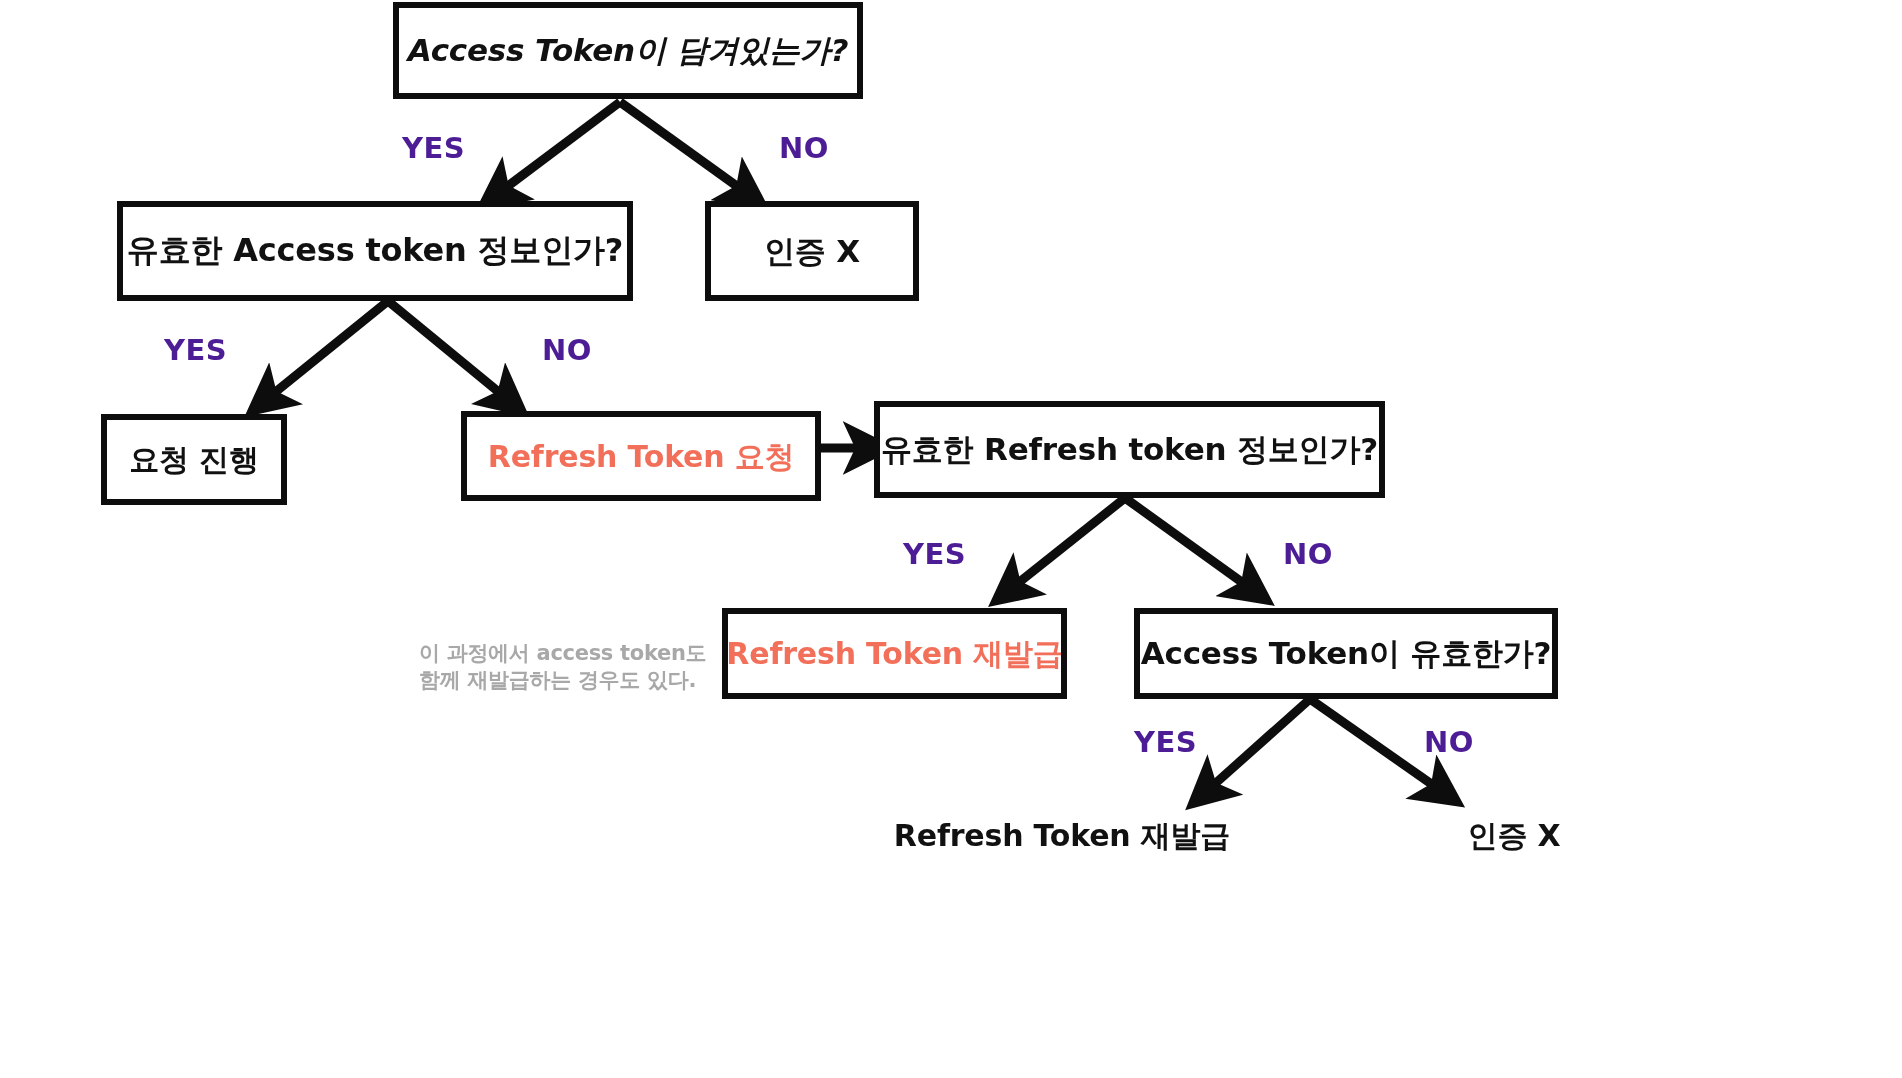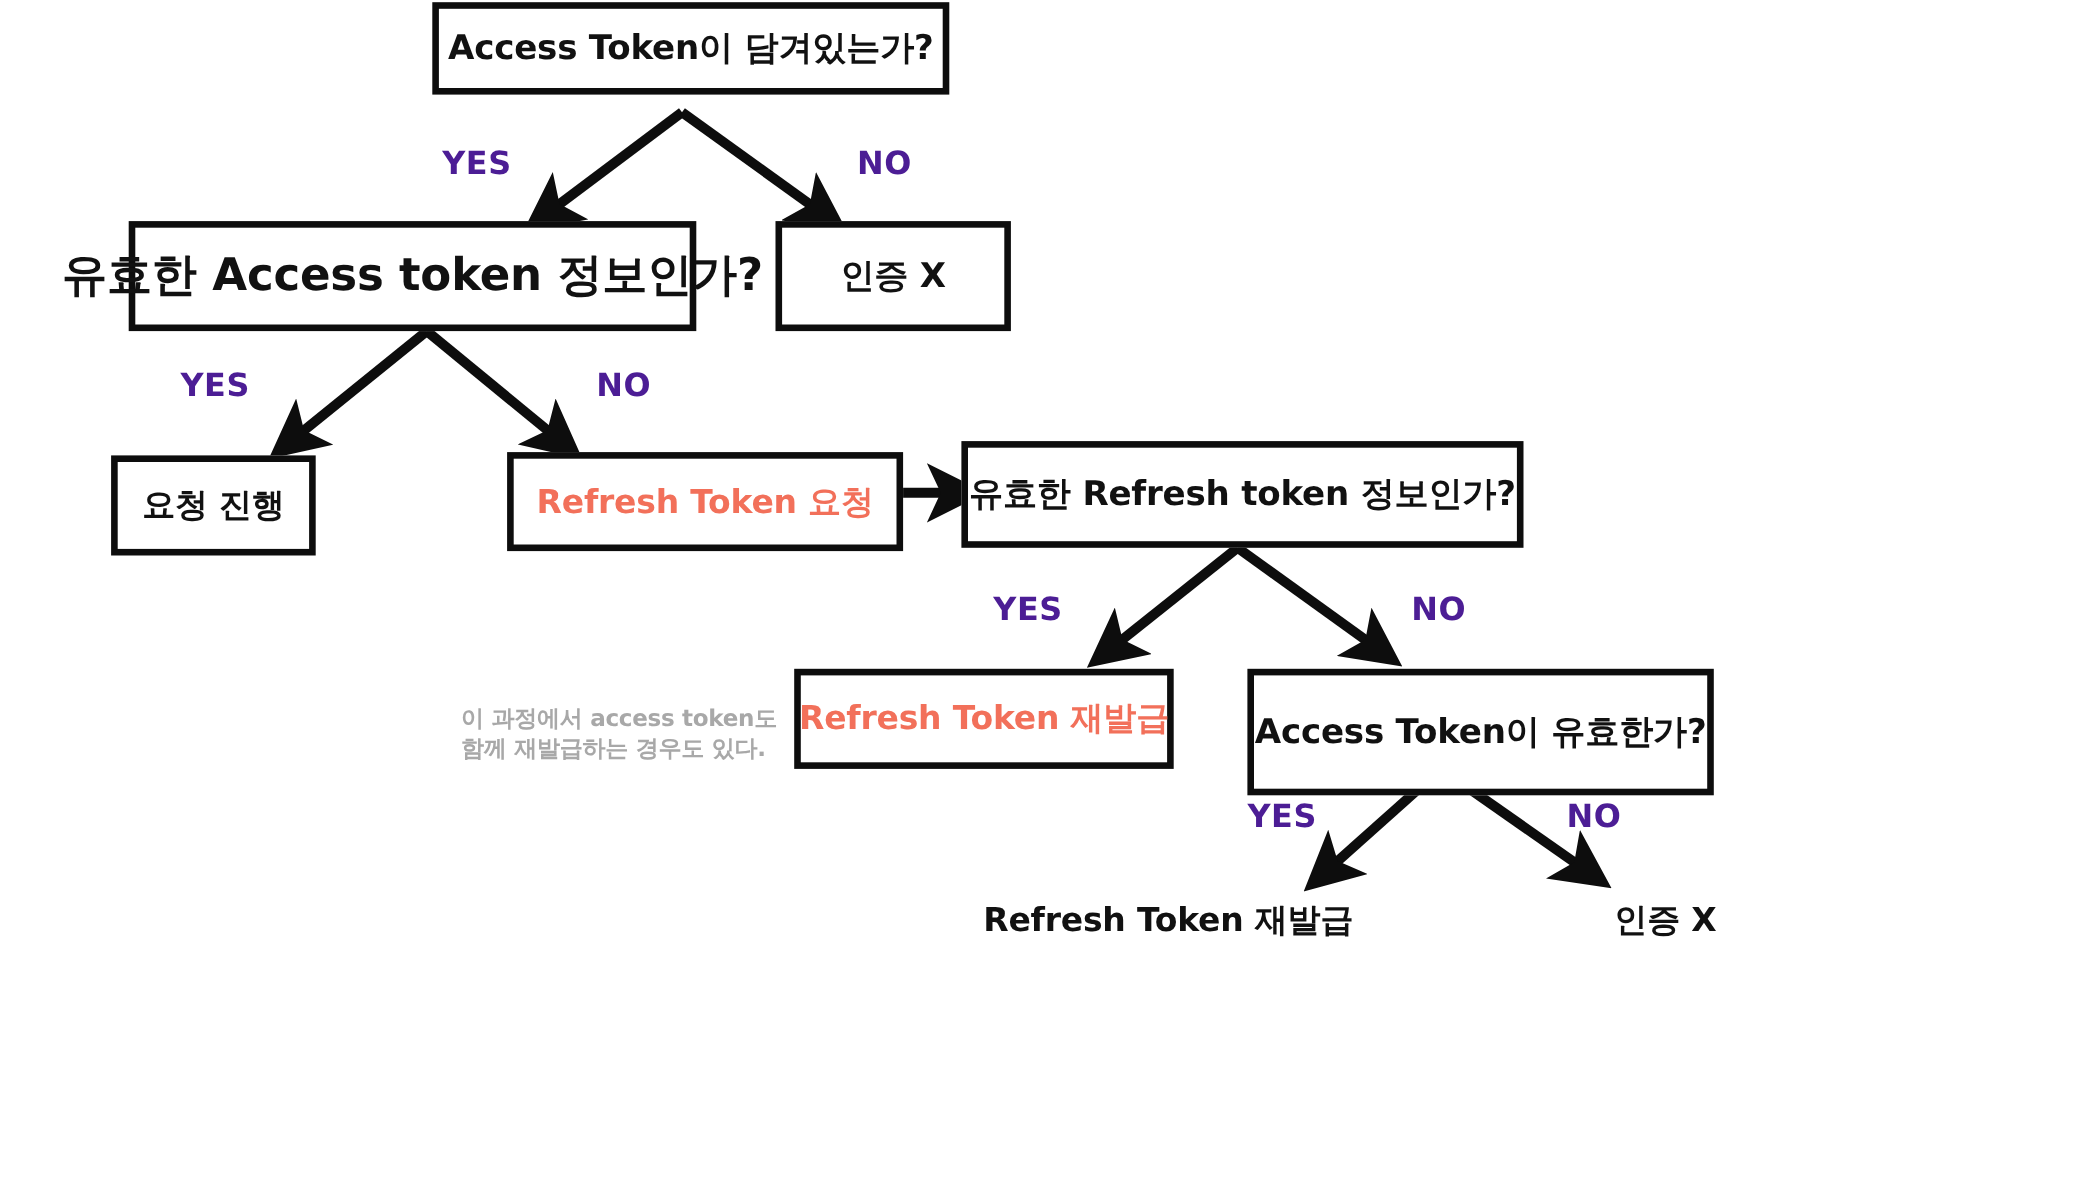--- a/index.html
+++ b/index.html
@@ -87,42 +87,42 @@
         <line x1="388" y1="301" x2="506" y2="398" stroke="#0d0d0d" stroke-width="9" stroke-linecap="butt" marker-end="url(#ah)"></line>
         <line x1="766" y1="448" x2="866" y2="448" stroke="#0d0d0d" stroke-width="9" stroke-linecap="butt" marker-end="url(#ah)"></line>
         <line x1="1125" y1="498" x2="1012" y2="588" stroke="#0d0d0d" stroke-width="9" stroke-linecap="butt" marker-end="url(#ah)"></line>
         <line x1="1125" y1="498" x2="1250" y2="588" stroke="#0d0d0d" stroke-width="9" stroke-linecap="butt" marker-end="url(#ah)"></line>
         <line x1="1310" y1="699" x2="1208" y2="790" stroke="#0d0d0d" stroke-width="9" stroke-linecap="butt" marker-end="url(#ah)"></line>
         <line x1="1310" y1="699" x2="1440" y2="790" stroke="#0d0d0d" stroke-width="9" stroke-linecap="butt" marker-end="url(#ah)"></line>
       </g>
   </svg>
 
   <div id="node-layer">
-      <div class="node" style="left: 393px; top: 2px; width: 470px; height: 84px; font-size: 31px;">
+      <div class="node" style="left: 393px; top: 2px; width: 470px; height: 97px; font-size: 31px; font-style: italic;">
         <span>Access Token이 담겨있는가?</span>
       </div>
-      <div class="node" style="left: 117px; top: 201px; width: 516px; height: 100px; font-size: 41px;">
+      <div class="node" style="left: 117px; top: 201px; width: 516px; height: 100px; font-size: 32px;">
         <span>유효한 Access token 정보인가?</span>
       </div>
       <div class="node" style="left: 705px; top: 201px; width: 214px; height: 100px; font-size: 31px;">
         <span>인증 X</span>
       </div>
       <div class="node" style="left: 101px; top: 414px; width: 186px; height: 91px; font-size: 30px;">
         <span>요청 진행</span>
       </div>
       <div class="node accent" style="left: 461px; top: 411px; width: 360px; height: 90px; font-size: 30px;">
         <span>Refresh Token 요청</span>
       </div>
       <div class="node" style="left: 874px; top: 401px; width: 511px; height: 97px; font-size: 31px;">
         <span>유효한 Refresh token 정보인가?</span>
       </div>
       <div class="node accent" style="left: 722px; top: 608px; width: 345px; height: 91px; font-size: 30px;">
         <span>Refresh Token 재발급</span>
       </div>
-      <div class="node" style="left: 1134px; top: 608px; width: 424px; height: 115px; font-size: 31px;">
+      <div class="node" style="left: 1134px; top: 608px; width: 424px; height: 91px; font-size: 31px;">
         <span>Access Token이 유효한가?</span>
       </div>
       <div class="bare" style="left: 912px; top: 812px; width: 300px; height: 48px; font-size: 30px;">
         <span>Refresh Token 재발급</span>
       </div>
       <div class="bare" style="left: 1440px; top: 812px; width: 148px; height: 48px; font-size: 30px;">
         <span>인증 X</span>
       </div>
     </div>
   <div id="label-layer">

